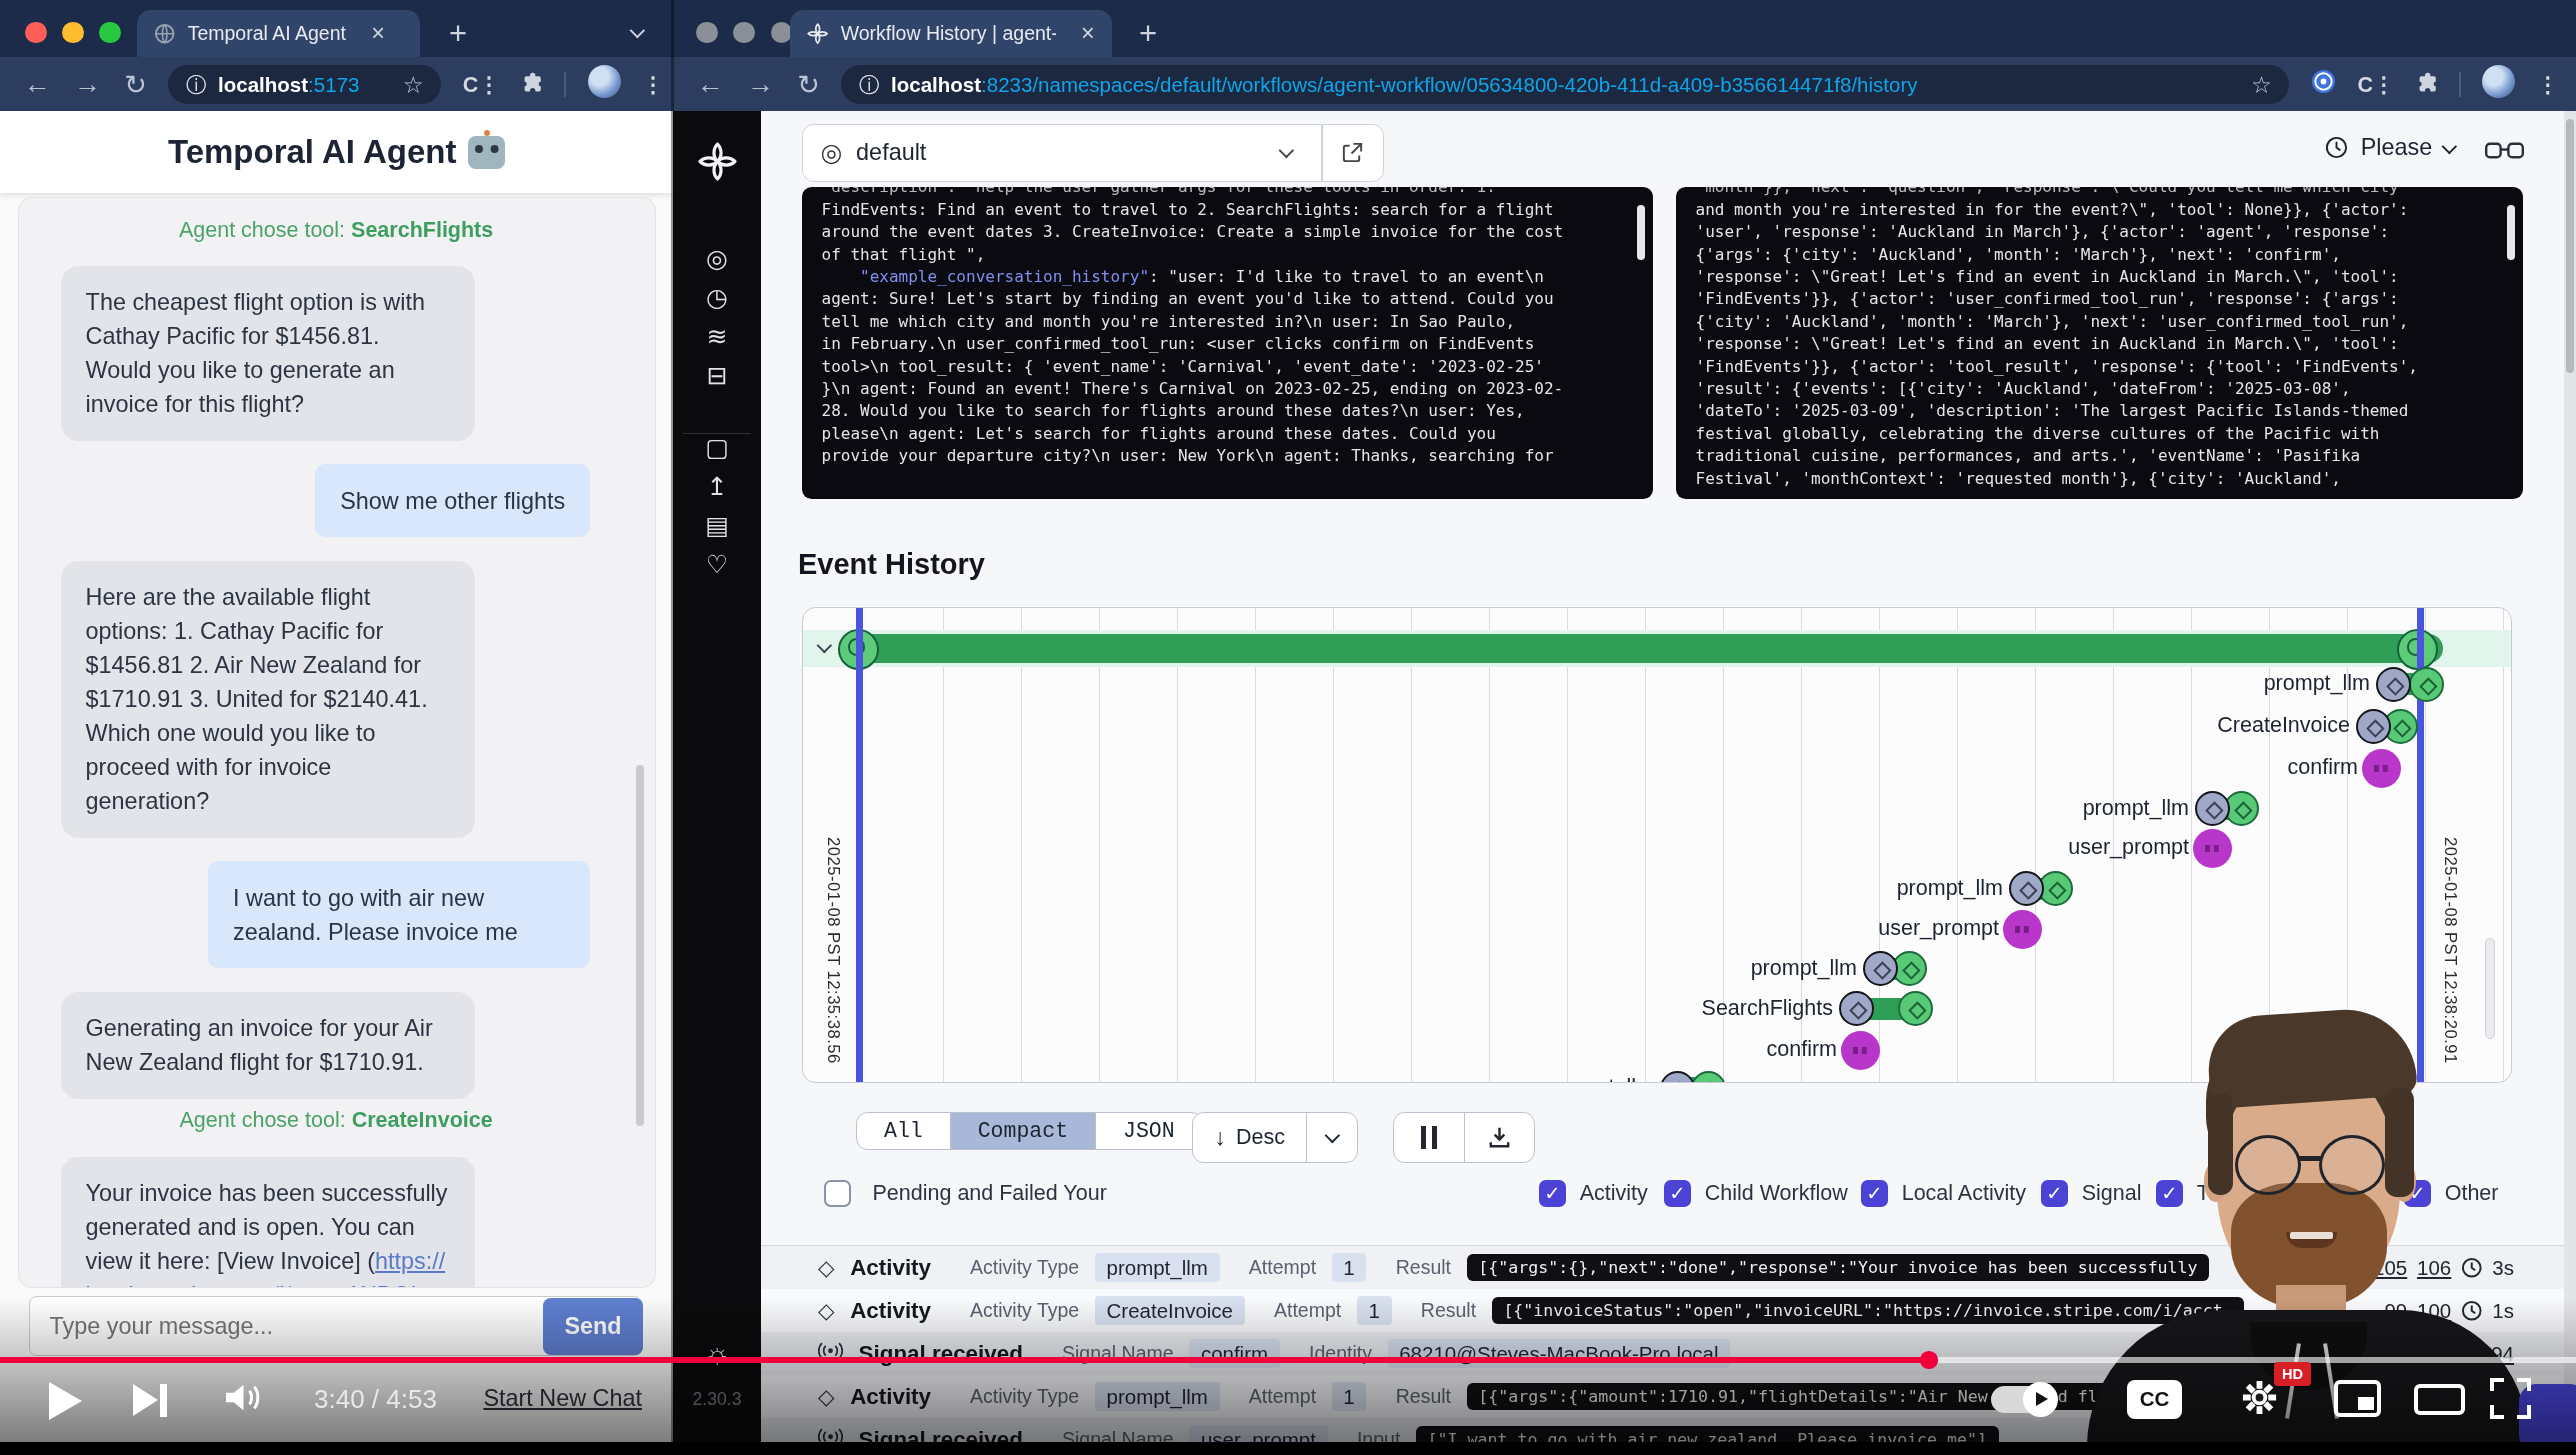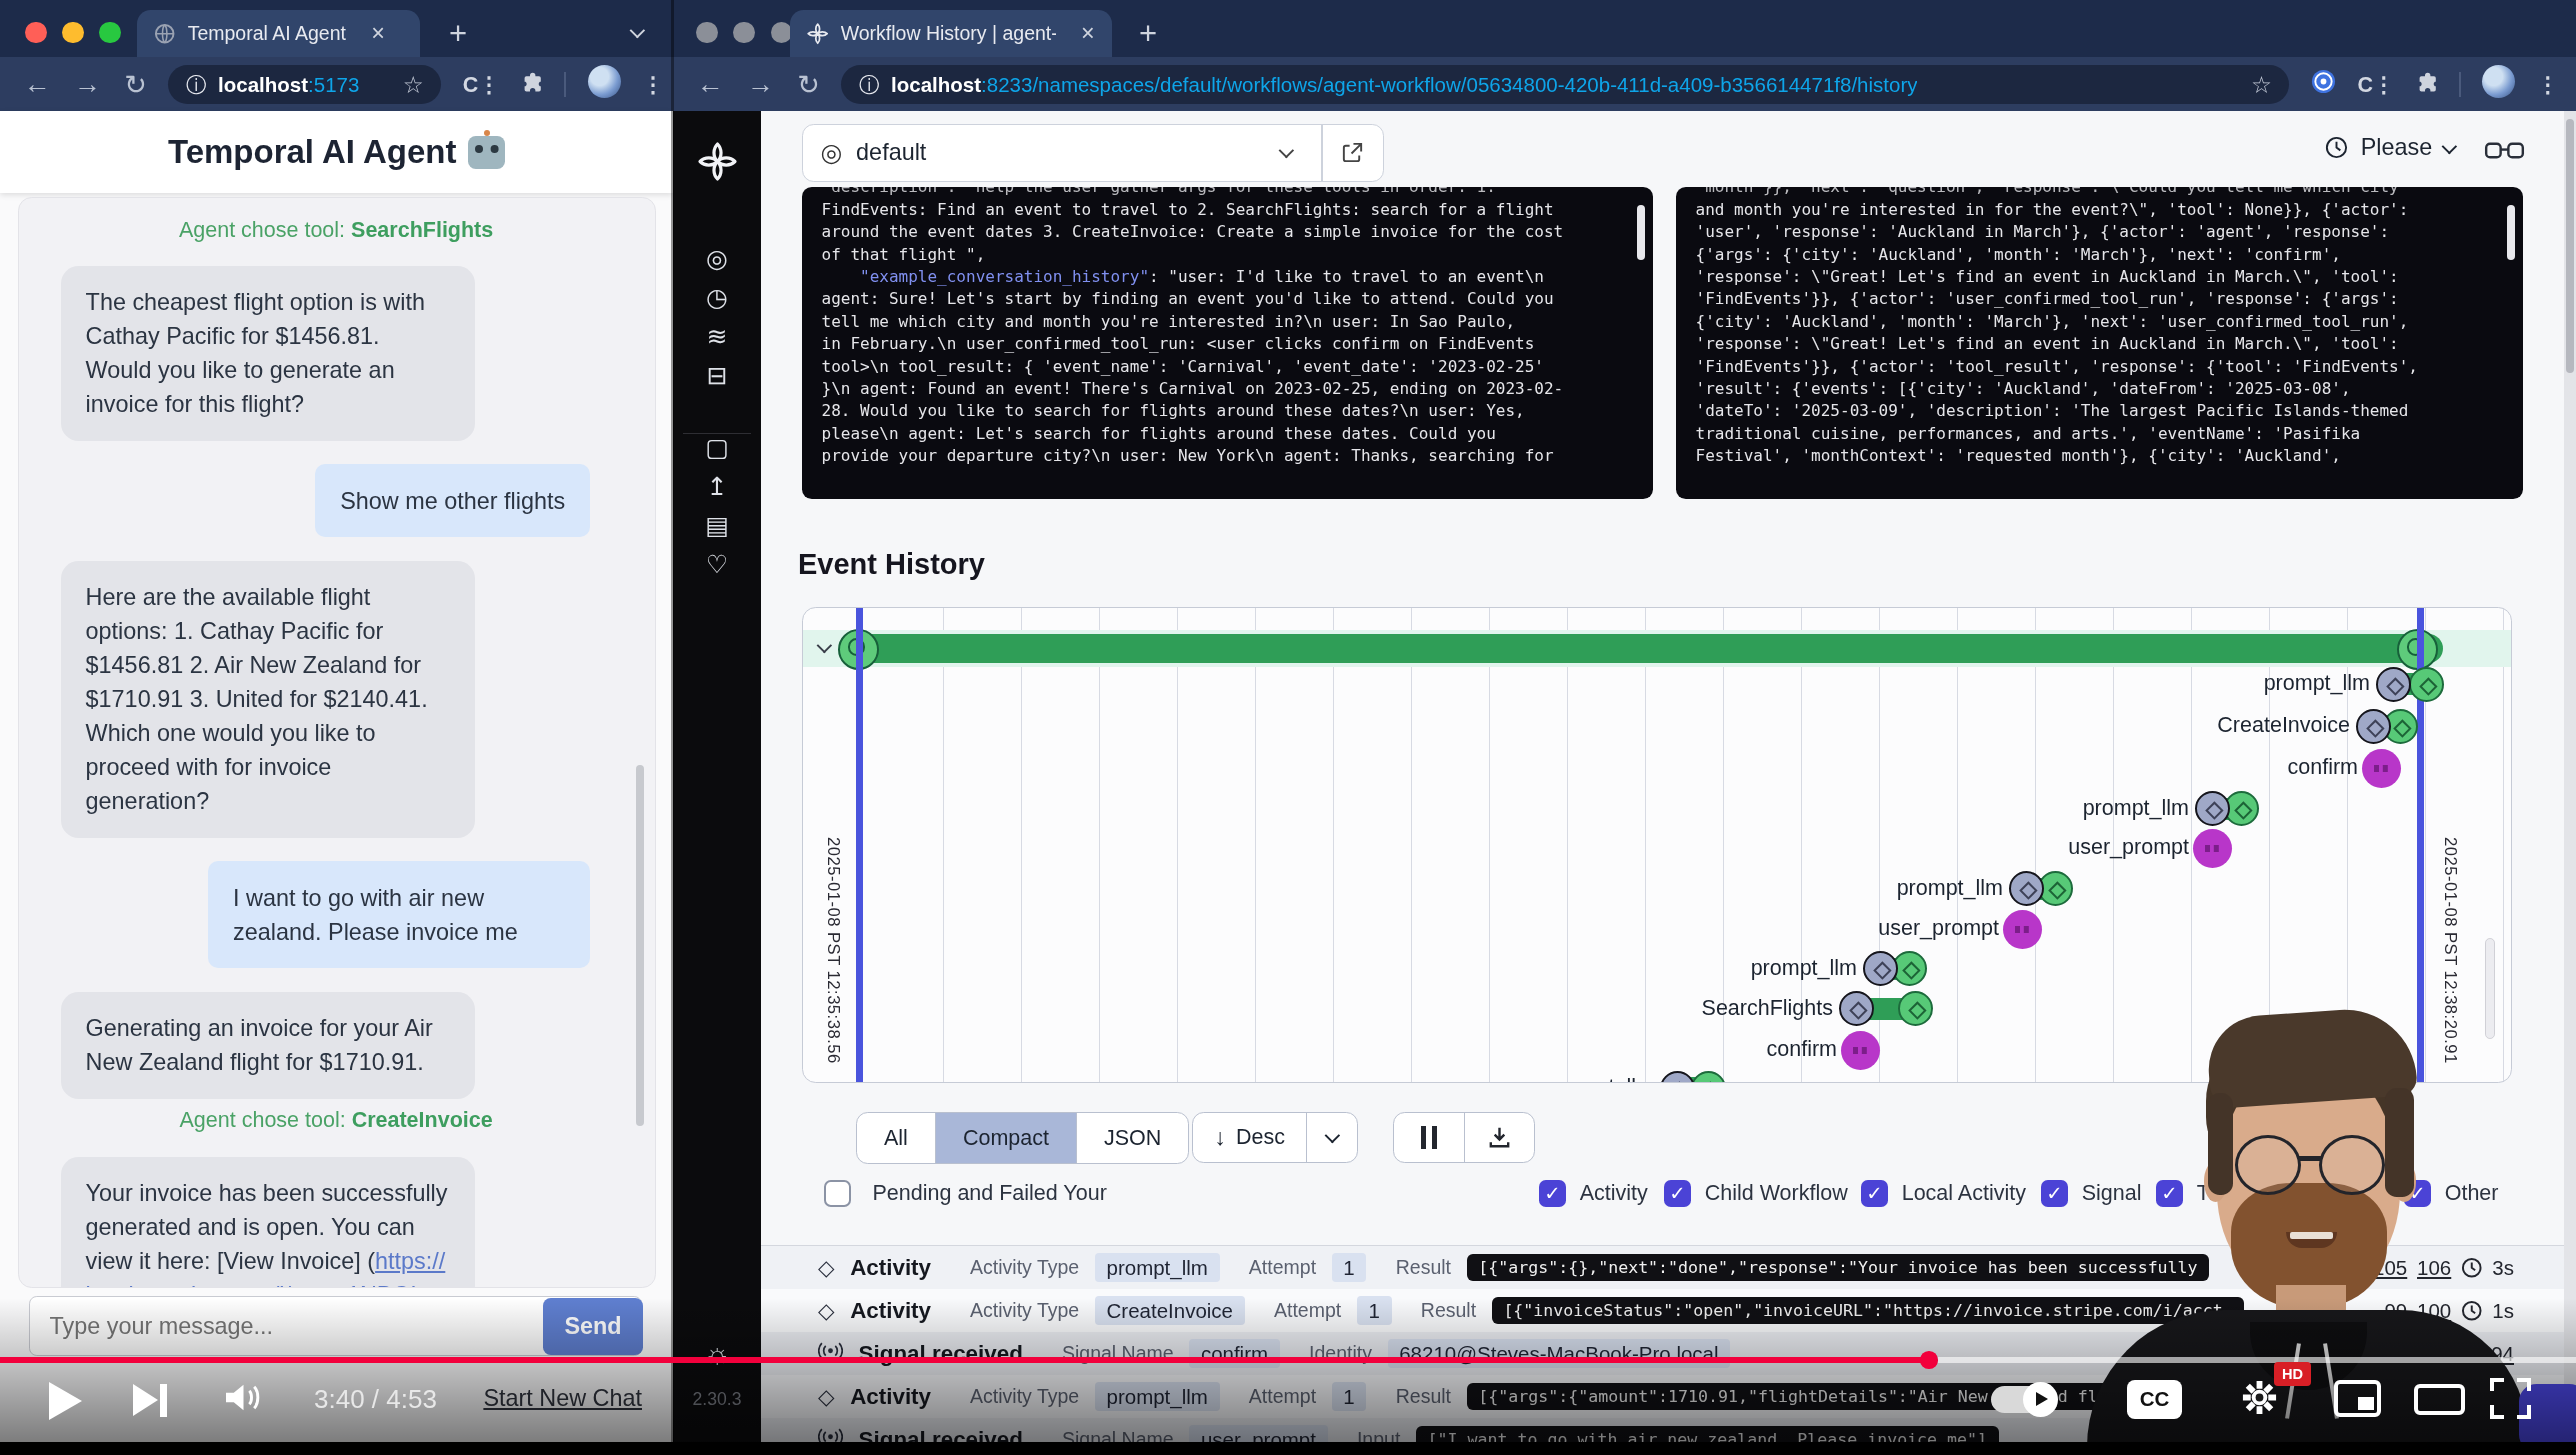--- a/index.html
+++ b/index.html
@@ -105,22 +105,22 @@
   .ev-green { width:35px; height:35px; background:#57c977; border:2.9px solid #1d6b3c; z-index:2; }
   .ev-green:before { border-color:rgba(14,74,38,.8); }
   .ev-conn { position:absolute; height:21.5px; background:#2f9e57; border-radius:10.7px; z-index:1; }
   .ev-magenta { width:39px; height:39px; background:#b836c9; z-index:2; }
   .ev-magenta:before { content:""; position:absolute; left:11.7px; top:15.6px; width:4.9px; height:7.8px; background:#7c1e8a;
                        box-shadow:8.8px 0 0 #7c1e8a; }
   .tl-thumb { position:absolute; left:1682px; top:330px; width:9.8px; height:101px; background:#ececf0;
               border:1px solid #d0d0d6; border-radius:4.9px; }
 
   
-  .seg { position:absolute; left:183px; top:1001px; height:52px; display:flex; border:1.5px solid #b9c0cf;
-         border-radius:11.7px; overflow:hidden; background:#fff; font-size:21.5px; color:#1c2430; }
+  .seg { position:absolute; left:183px; top:1001px; height:38px; display:flex; border:1.5px solid #b9c0cf;
+         border-radius:11.7px; overflow:hidden; background:#fff; font-size:21.5px; color:#1c2430;font-family:Liberation Mono, monospace; }
   .seg > div { display:flex; align-items:center; justify-content:center; padding:0 27px; }
   .seg > div.sel { background:#a9b7d8; }
   .seg > div + div { border-left:1.5px solid #b9c0cf; }
   .descbtn { position:absolute; left:519px; top:1001px; height:51px; display:flex; border:1.5px solid #b9c0cf;
              border-radius:11.7px; background:#fff; font-size:21.5px; color:#1c2430; align-items:stretch; overflow:hidden;}
   .descbtn .main { display:flex; align-items:center; gap:9.8px; padding:0 21.5px; }
   .descbtn .dd { display:flex; align-items:center; padding:0 19.5px; border-left:1.5px solid #b9c0cf; }
   .pausedl { position:absolute; left:720px; top:1001px; height:51px; display:flex; border:1.5px solid #b9c0cf;
              border-radius:11.7px; background:#fff; overflow:hidden; }
   .pausedl > div { width:70px; display:flex; align-items:center; justify-content:center; }
@@ -392,20 +392,21 @@
           <div class="cline">and month you're interested in for the event?\", 'tool': None}}, {'actor':</div>
           <div class="cline">'user', 'response': 'Auckland in March'}, {'actor': 'agent', 'response':</div>
           <div class="cline">{'args': {'city': 'Auckland', 'month': 'March'}, 'next': 'confirm',</div>
           <div class="cline">'response': \"Great! Let's find an event in Auckland in March.\", 'tool':</div>
           <div class="cline">'FindEvents'}}, {'actor': 'user_confirmed_tool_run', 'response': {'args':</div>
           <div class="cline">{'city': 'Auckland', 'month': 'March'}, 'next': 'user_confirmed_tool_run',</div>
           <div class="cline">'response': \"Great! Let's find an event in Auckland in March.\", 'tool':</div>
           <div class="cline">'FindEvents'}}, {'actor': 'tool_result', 'response': {'tool': 'FindEvents',</div>
           <div class="cline">'result': {'events': [{'city': 'Auckland', 'dateFrom': '2025-03-08',</div>
           <div class="cline">'dateTo': '2025-03-09', 'description': 'The largest Pacific Islands-themed</div>
+          <div class="cline">festival globally, celebrating the diverse cultures of the Pacific with</div>
           <div class="cline">traditional cuisine, performances, and arts.', 'eventName': 'Pasifika</div>
           <div class="cline">Festival', 'monthContext': 'requested month'}, {'city': 'Auckland',</div>
         </div>
       <div class="cp-thumb" style="left:964px;  top:94px;"></div>
       <div class="cp-thumb" style="left:1834px; top:94px;"></div>
 
       <div class="eh-title">Event History</div>
 
       <div class="tl-panel" id="tl-panel">
         <div class="tl-band"></div>

